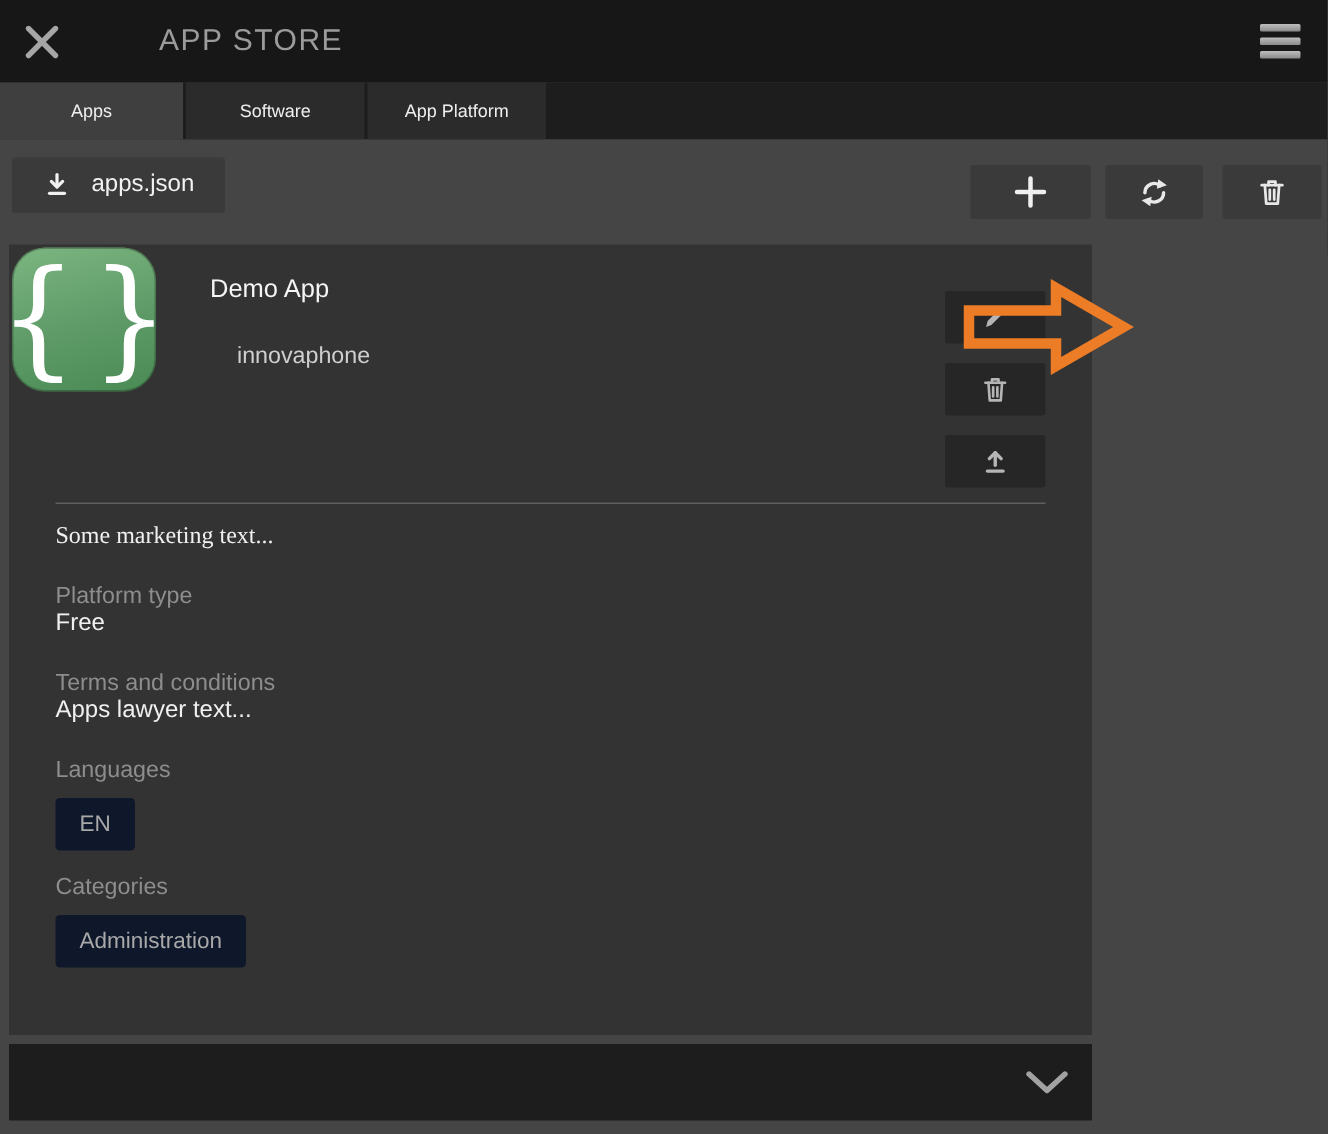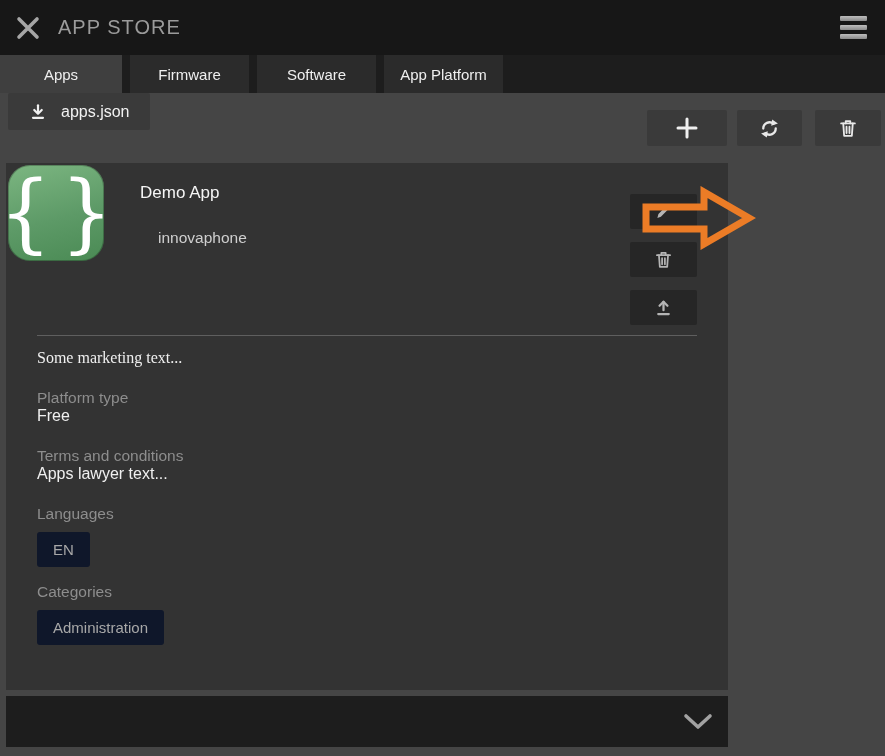--- a/index.html
+++ b/index.html
@@ -3,32 +3,32 @@
 <meta charset="utf-8">
 <style>
   html,body{margin:0;padding:0;}
   body{
     width:885px;height:756px;position:relative;overflow:hidden;
     background:#454545;
     font-family:"Liberation Sans", sans-serif;
     -webkit-font-smoothing:antialiased;
   }
   
-  .topbar{height:55px;background:#171717;display:flex;align-items:center;}
+  .topbar{height:55px;background:#171717;display:flex;align-items:center;gap:48px;}
   .close-btn{width:36px;height:36px;margin-left:10px;display:flex;align-items:center;justify-content:center;cursor:pointer;background:none;border:none;padding:0;}
   .topbar-title{color:#9b9b9b;font-size:20px;letter-spacing:1px;margin-left:12px;}
   .menu-btn{margin-left:auto;margin-right:12px;background:none;border:none;cursor:pointer;padding:6px;}
   .menu-bar{width:27px;height:5px;background:linear-gradient(#bdbdbd,#8a8a8a);margin:4px 0;border-radius:1px;}
   
   .tabs{height:38px;background:#1d1d1d;display:flex;}
-  .tab{width:119px;margin-right:8px;display:flex;align-items:center;justify-content:center;
-       font-size:15px;color:#efefef;background:#2b2b2b;cursor:pointer;}
+  .tab{width:119px;margin-right:2px;display:flex;align-items:center;justify-content:center;
+       font-size:12px;color:#efefef;background:#2b2b2b;cursor:pointer;}
   .tab.active{background:#3f3f3f;width:122px;}
   
-  .toolbar{height:60px;background:#454545;position:relative;display:flex;}
+  .toolbar{height:60px;background:#454545;position:relative;display:flex;align-items:center;}
   .btn{background:#3a3a3a;border:none;color:#ececec;cursor:pointer;border-radius:2px;
        display:flex;align-items:center;justify-content:center;}
   .download-btn{height:37px;margin-left:8px;padding:0 20px;font-size:16px;gap:13px;color:#f2f2f2;}
   .tool-right{position:absolute;right:4px;top:17px;display:flex;align-items:center;}
   .add-btn{width:80px;height:36px;margin-right:10px;}
   .refresh-btn{width:65px;height:36px;margin-right:13px;}
   .trash-btn{width:66px;height:36px;}
   .arrow-annotation{position:absolute;left:641px;top:93px;width:116px;height:64px;pointer-events:none;z-index:5;}
   
   .card{position:absolute;left:6px;top:163px;width:722px;height:527px;background:#333333;}
@@ -70,21 +70,20 @@
   <div class="topbar-title">APP STORE</div>
   <button class="menu-btn">
     <span>
       <div class="menu-bar"></div><div class="menu-bar"></div><div class="menu-bar"></div>
     </span>
   </button>
 </div>
 
 <div class="tabs">
   <div class="tab active">Apps</div>
-  <div class="tab">Firmware</div>
   <div class="tab">Software</div>
   <div class="tab">App Platform</div>
 </div>
 
 <div class="toolbar">
   <button class="btn download-btn">
     <span style="display:flex;">
       <svg width="20" height="20" viewBox="0 0 24 24" fill="none" stroke="#f0f0f0" stroke-width="2.6" stroke-linecap="round" stroke-linejoin="round">
         <path d="M12 4 v9"></path>
           <path d="M7.5 9.5 L12 14 l4.5 -4.5"></path>

